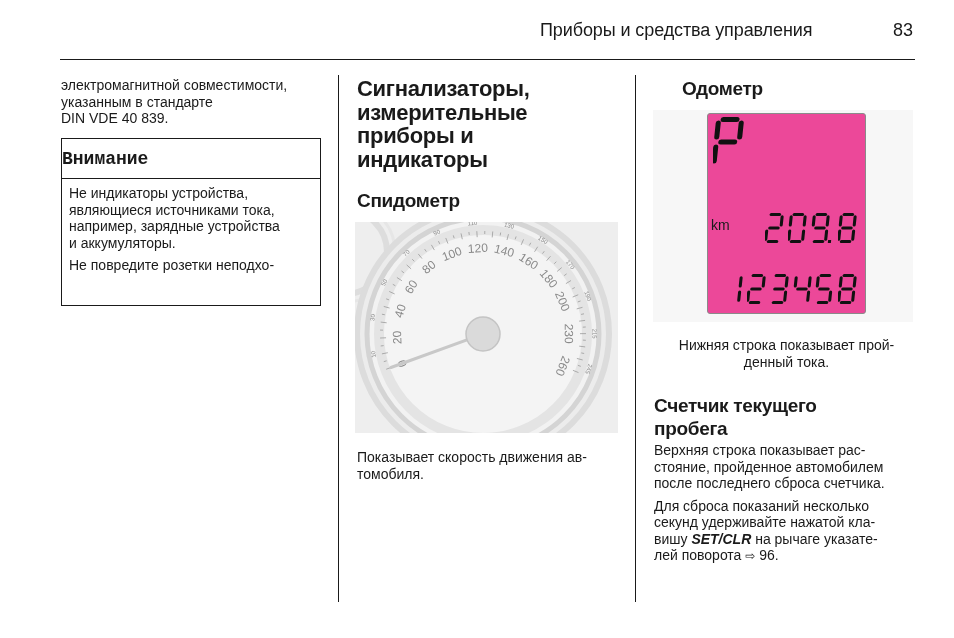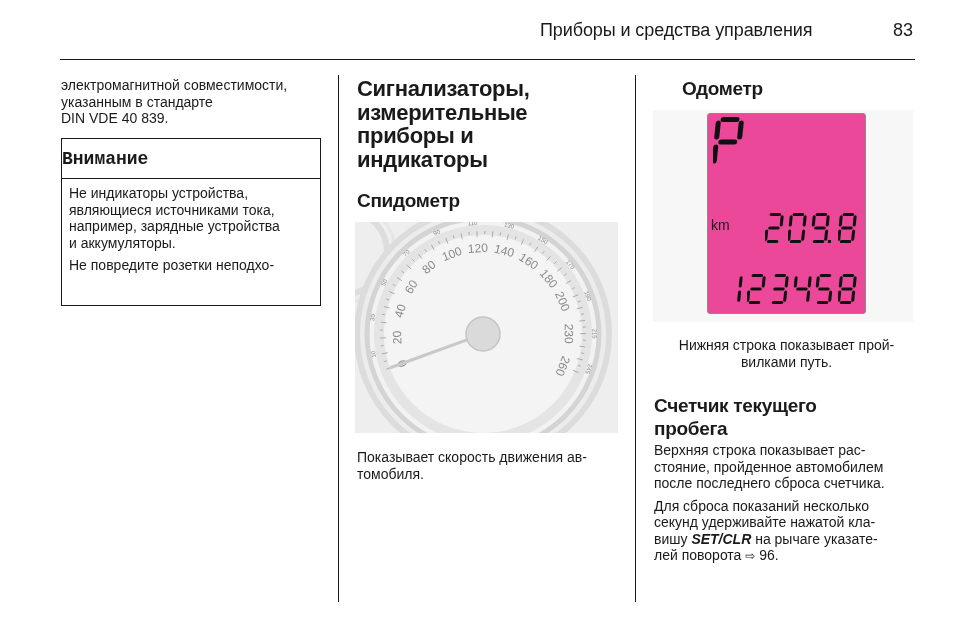--- a/index.html
+++ b/index.html
@@ -285,21 +285,21 @@
             <rect x="0" y="2.142" width="3.06" height="11.328" rx="1.53"></rect>
             <rect x="2.754" y="13.47" width="11.492" height="3.06" rx="1.53"></rect>
           </g>
         </svg>
       </div>
   </div>
 </div>
 
 <div class="col3-text1 body-text">
   <div>Нижняя строка показывает прой-</div>
-  <div>вилками путь.</div>
+  <div>денный тока.</div>
 </div>
 
 <div class="col3-sub">
   <div>Счетчик текущего</div>
   <div>пробега</div>
 </div>
 
 <div class="col3-text2 body-text">
   <div class="para">
     <div>Верхняя строка показывает рас-</div>

